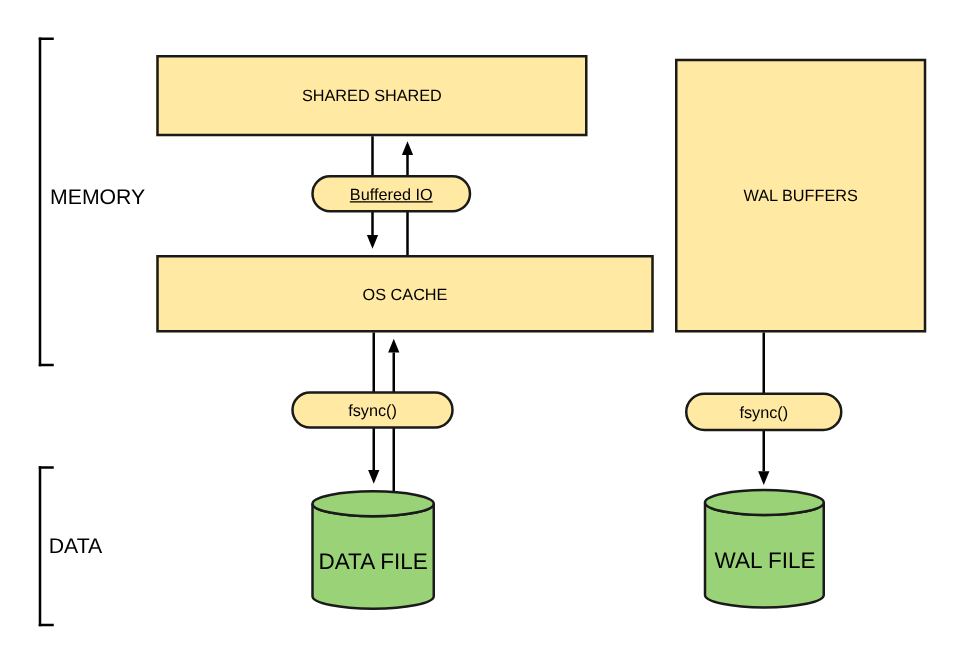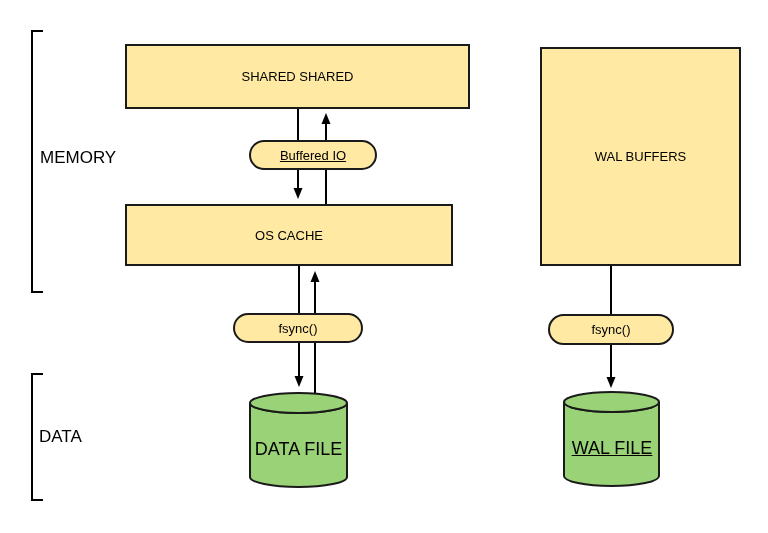--- a/index.html
+++ b/index.html
@@ -35,21 +35,21 @@
     box-sizing: border-box;
     background: var(--box-fill, #ffe9a3);
     border: 2px solid var(--box-stroke, #1a1a1a);
     display: flex;
     align-items: center;
     justify-content: center;
     font-size: 13px;
     text-align: center;
   }
   .box-shared  { left: 125px; top: 44px;  width: 345px; height: 65px; }
-  .box-oscache { left: 125px; top: 204px; width: 328px; height: 62px; }
+  .box-oscache { left: 125px; top: 204px; width: 398px; height: 62px; }
   .box-walbuf  { left: 501px; top: 47px;  width: 201px; height: 219px; margin-left: 39px; }
   .pill {
     position: absolute;
     box-sizing: border-box;
     background: var(--box-fill, #ffe9a3);
     border: 2px solid var(--box-stroke, #1a1a1a);
     border-radius: 16px;
     display: flex;
     align-items: center;
     justify-content: center;
@@ -68,21 +68,21 @@
   .edge-line { stroke: var(--arrow, #000000); stroke-width: 2; }
   .edge-head { fill: var(--arrow, #000000); stroke: none; }
   .cyl { fill: var(--cylinder-fill, #9ad377); stroke: var(--box-stroke, #1a1a1a); stroke-width: 2; }
   .cyl-label {
     position: absolute;
     font-size: 18px;
     text-align: center;
     white-space: nowrap;
   }
   .label-datafile { left: 250px; top: 439px; width: 97px; }
-  .label-walfile  { left: 564px; top: 438px; width: 96px; text-decoration: underline; }
+  .label-walfile  { left: 564px; top: 438px; width: 96px; }
 </style>
 </head>
 <body>
 
 <div class="canvas">
 
   <div class="bracket bracket-memory"></div>
   <div class="group-label label-memory">MEMORY</div>
   <div class="bracket bracket-disk"></div>
   <div class="group-label label-disk">DATA</div>

